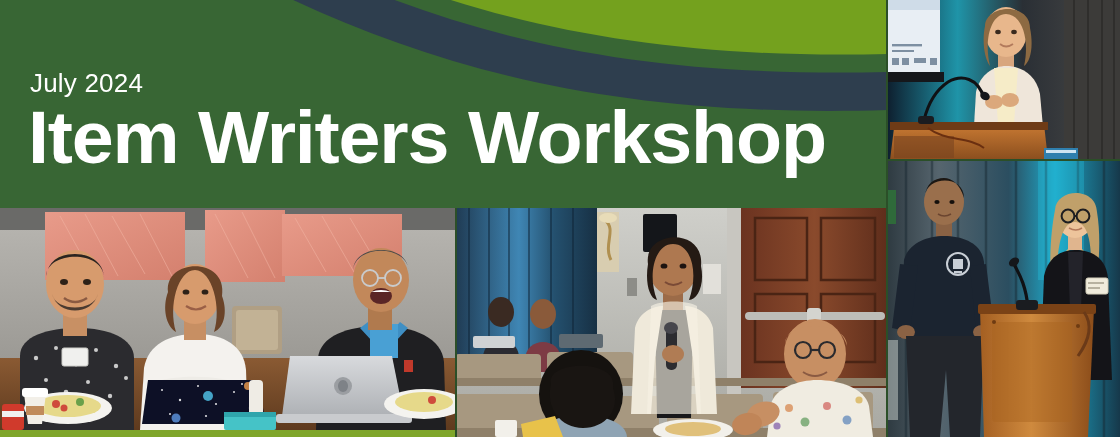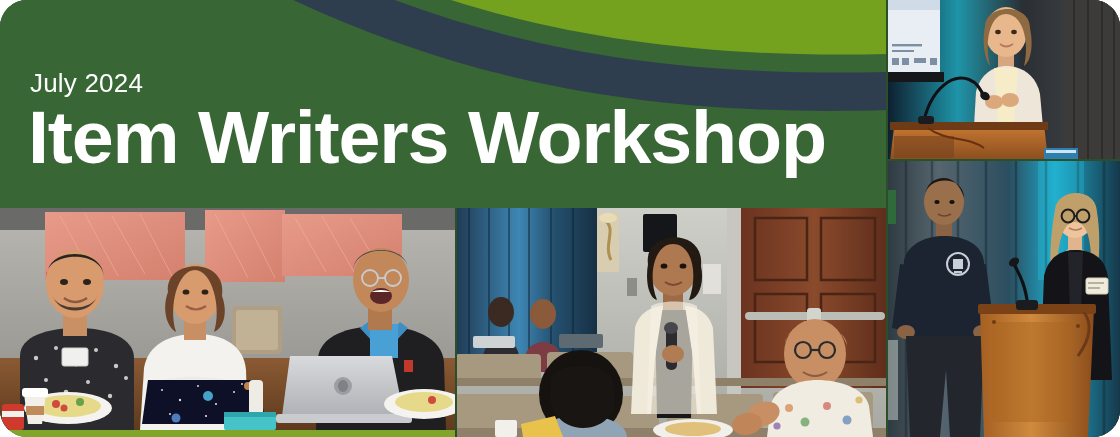--- a/index.html
+++ b/index.html
@@ -4,21 +4,20 @@
 <style>
   html,body{margin:0;padding:0;background:#ffffff;}
   body{font-family:"Liberation Sans", sans-serif;}
 
   #banner{
     position:relative;
     width:1120px;
     height:437px;
     overflow:hidden;
     background:#386634;
-    border-radius:27px;
   }
 
   
   #header-band{
     position:absolute;
     left:0; top:0;
     width:888px;
     height:208px;
     background:#386634;
     overflow:hidden;

